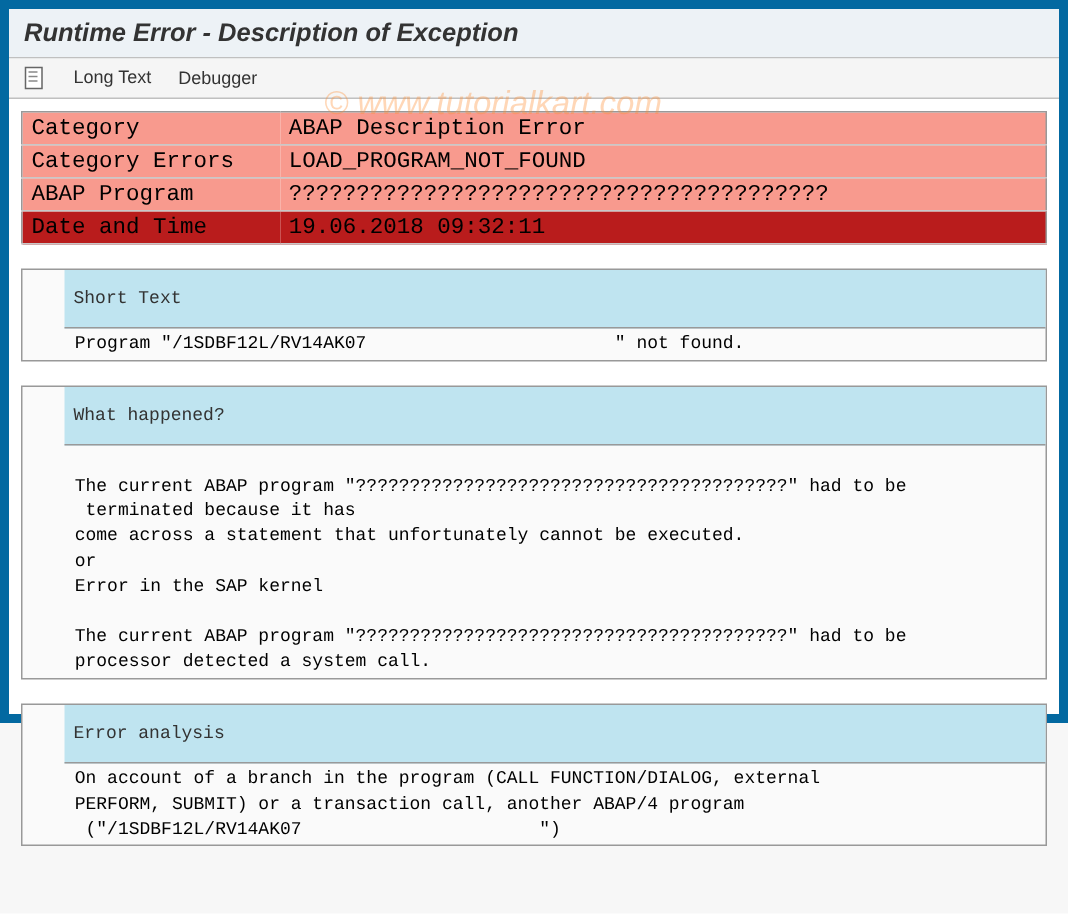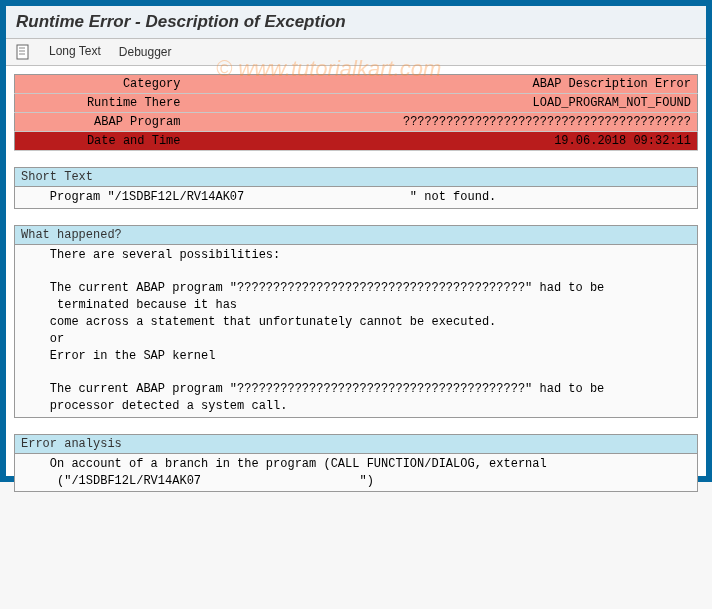--- a/index.html
+++ b/index.html
@@ -43,44 +43,44 @@
       height: 16px;
       display: inline-block;
     }
     .content {
       padding: 8px;
     }
     .info-table {
       width: 100%;
       border-collapse: collapse;
       font-family: "Courier New", monospace;
-      font-size: 12px;
+      font-size: 15px;
       border: 1px solid #999;
       margin-bottom: 16px;
-      text-align: right;
     }
     .info-table td {
       padding: 2px 6px;
       border-bottom: 1px solid #c8c8c8;
     }
     .info-table td:first-child { width: 172px; }
     .row-red { background: #f89a8e; }
     .row-blue { background: #b91c1c; }
     .section-box {
       border: 1px solid #999;
       margin-bottom: 16px;
       font-family: "Courier New", monospace;
       font-size: 12px;
       background: #fafafa;
     }
     .section-header {
       background: #bfe4f0;
-      padding: 2px 6px;
+      padding: 12px 6px;
       border-bottom: 1px solid #999;
       color: #333;
+      margin-left: 28px;
     }
     .section-body {
       padding: 2px 6px;
     }
     .section-body .line {
       white-space: pre;
       line-height: 1.4;
       min-height: 16px;
     }
     .watermark {
@@ -130,21 +130,21 @@
 
   <div class="content">
 
     <table class="info-table">
       <tbody id="info-body">
           <tr class="row-red">
             <td>Category</td>
             <td>ABAP Description Error</td>
           </tr>
           <tr class="row-red">
-            <td>Runtime There</td>
+            <td>Category Errors</td>
             <td>LOAD_PROGRAM_NOT_FOUND</td>
           </tr>
           <tr class="row-red">
             <td>ABAP Program</td>
             <td>????????????????????????????????????????</td>
           </tr>
           <tr class="row-blue">
             <td>Date and Time</td>
             <td>19.06.2018 09:32:11</td>
           </tr>
@@ -154,35 +154,35 @@
     <div class="section-box">
       <div class="section-header">Short Text</div>
       <div class="section-body" id="short-text-body">
           <div class="line">    Program "/1SDBF12L/RV14AK07                       " not found.</div>
         </div>
     </div>
 
     <div class="section-box">
       <div class="section-header">What happened?</div>
       <div class="section-body" id="what-happened-body">
-          <div class="line">    There are several possibilities:</div>
           <div class="line">&nbsp;</div>
           <div class="line">    The current ABAP program "????????????????????????????????????????" had to be</div>
           <div class="line">     terminated because it has</div>
           <div class="line">    come across a statement that unfortunately cannot be executed.</div>
           <div class="line">    or</div>
           <div class="line">    Error in the SAP kernel</div>
           <div class="line">&nbsp;</div>
           <div class="line">    The current ABAP program "????????????????????????????????????????" had to be</div>
           <div class="line">    processor detected a system call.</div>
         </div>
     </div>
 
     <div class="section-box">
       <div class="section-header">Error analysis</div>
       <div class="section-body" id="error-analysis-body">
           <div class="line">    On account of a branch in the program (CALL FUNCTION/DIALOG, external</div>
+          <div class="line">    PERFORM, SUBMIT) or a transaction call, another ABAP/4 program</div>
           <div class="line">     ("/1SDBF12L/RV14AK07                      ")</div>
         </div>
     </div>
 
   </div>
 </div>
 
 </body></html>

